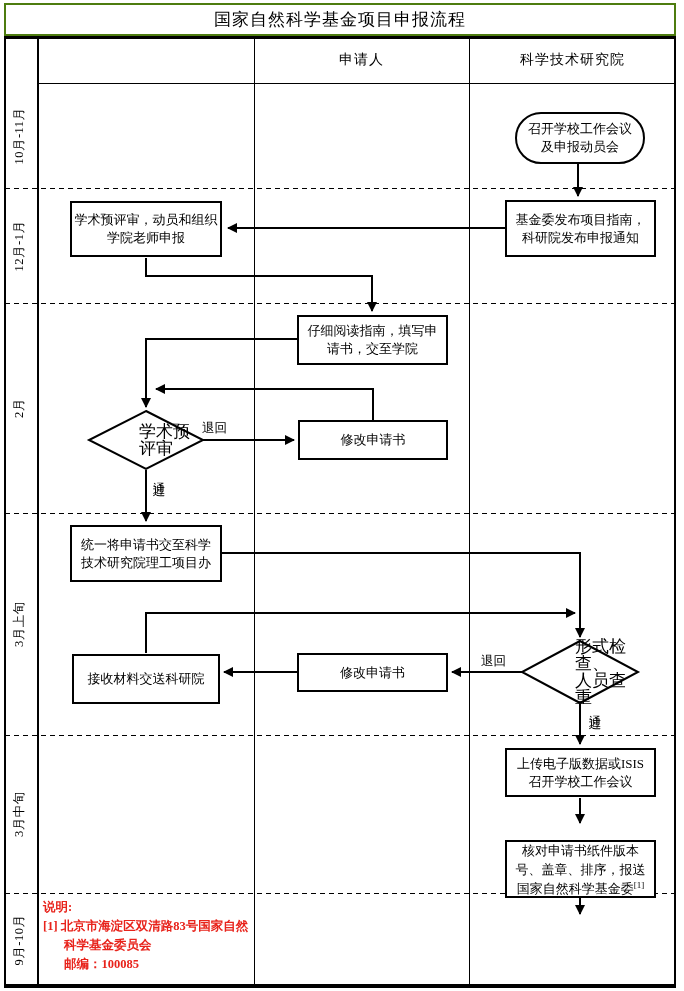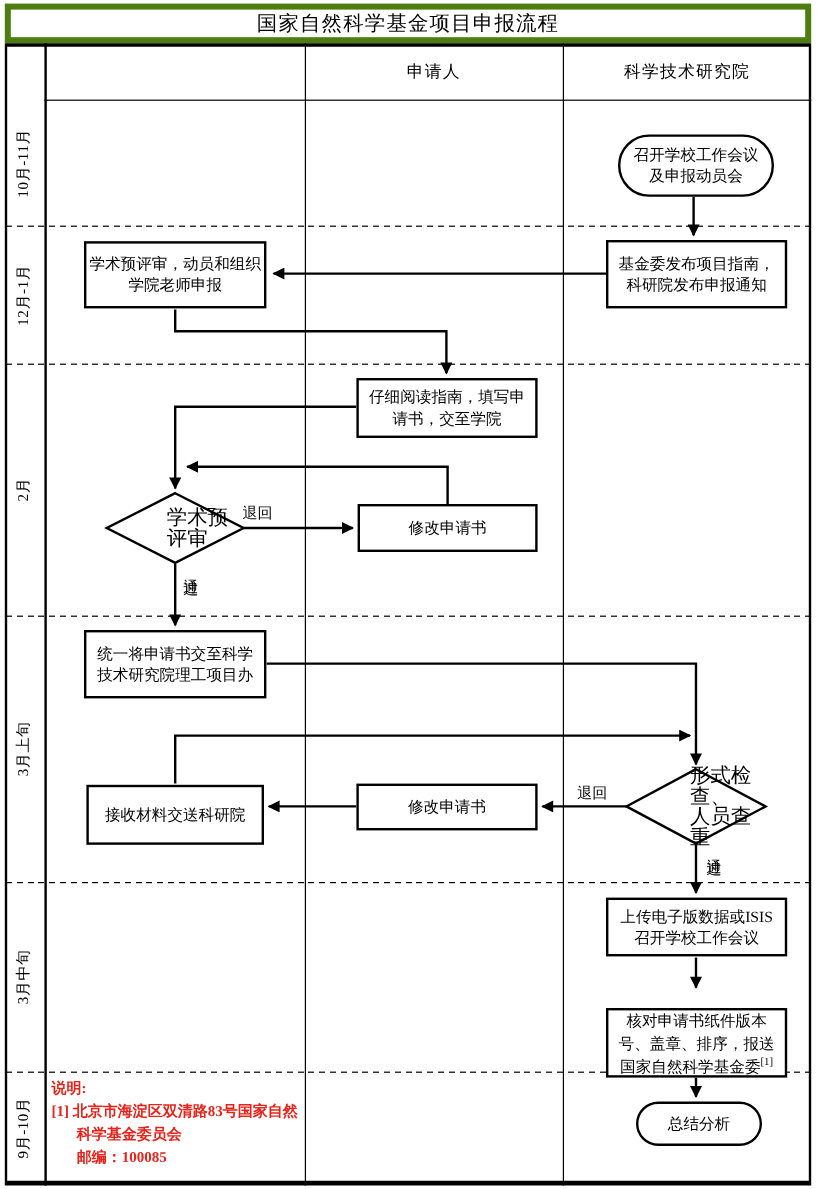--- a/index.html
+++ b/index.html
@@ -8,21 +8,21 @@
     position:relative;width:684px;height:991px;background:#fff;
     font-family:"Liberation Serif","DejaVu Serif",serif;color:#000;overflow:hidden;
   }
   .frame{position:absolute;border:2px solid #000;background:transparent;}
   .vline{position:absolute;background:#000;}
   .hline{position:absolute;background:#000;}
   .rowline{position:absolute;height:1px;
     background:repeating-linear-gradient(90deg,#000 0 5px,transparent 5px 9px);}
   .title{
     position:absolute;left:4px;top:3px;width:672px;height:33px;
-    border:5px solid #4d7c0f;display:flex;align-items:center;justify-content:center;
+    border:2px solid #4d7c0f;display:flex;align-items:center;justify-content:center;
     font-size:17px;letter-spacing:1px;
   }
   .colhead{
     position:absolute;top:36px;height:47px;display:flex;align-items:center;
     justify-content:center;font-size:14px;letter-spacing:1px;
   }
   .timecell{
     position:absolute;left:-39px;width:120px;height:20px;text-align:center;
     font-size:12.5px;transform:rotate(-90deg);letter-spacing:0.5px;
   }
@@ -122,21 +122,20 @@
   <div class="node" style="left:297px;top:653px;width:151px;height:39px;">修改申请书</div>
   <div class="dlabel" style="left:530px;top:655px;width:100px;height:34px;">形式检查、
 人员查重</div>
   <div class="node" style="left:505px;top:748px;width:151px;height:49px;">上传电子版数据或ISIS
 召开学校工作会议</div>
   <div class="node" style="left:505px;top:827px;width:151px;height:58px;flex-direction:column;line-height:19px;margin-top:13px;">
     <div>核对申请书纸件版本</div>
     <div>号、盖章、排序，报送</div>
     <div><span>国家自然科学基金委</span><sup class="ref">[1]</sup></div>
   </div>
-  <div class="node stadium" style="left:530px;top:918px;width:105px;height:37px;border-radius:19px;">总结分析</div>
 
   <div class="elabel" style="left:201px;top:421px;">退回</div>
   <div class="elabel vtext" style="left:150px;top:472px;height:48px;">通过</div>
   <div class="elabel" style="left:480px;top:654px;">退回</div>
   <div class="elabel vtext" style="left:586px;top:705px;height:48px;">通过</div>
 
   <div class="note" id="note-block" style="color: rgb(232, 35, 27);">
     <div>说明:</div>
     <div><span>[1]</span> <span>北京市海淀区双清路83号国家自然</span></div>
     <div class="indent">科学基金委员会</div>

